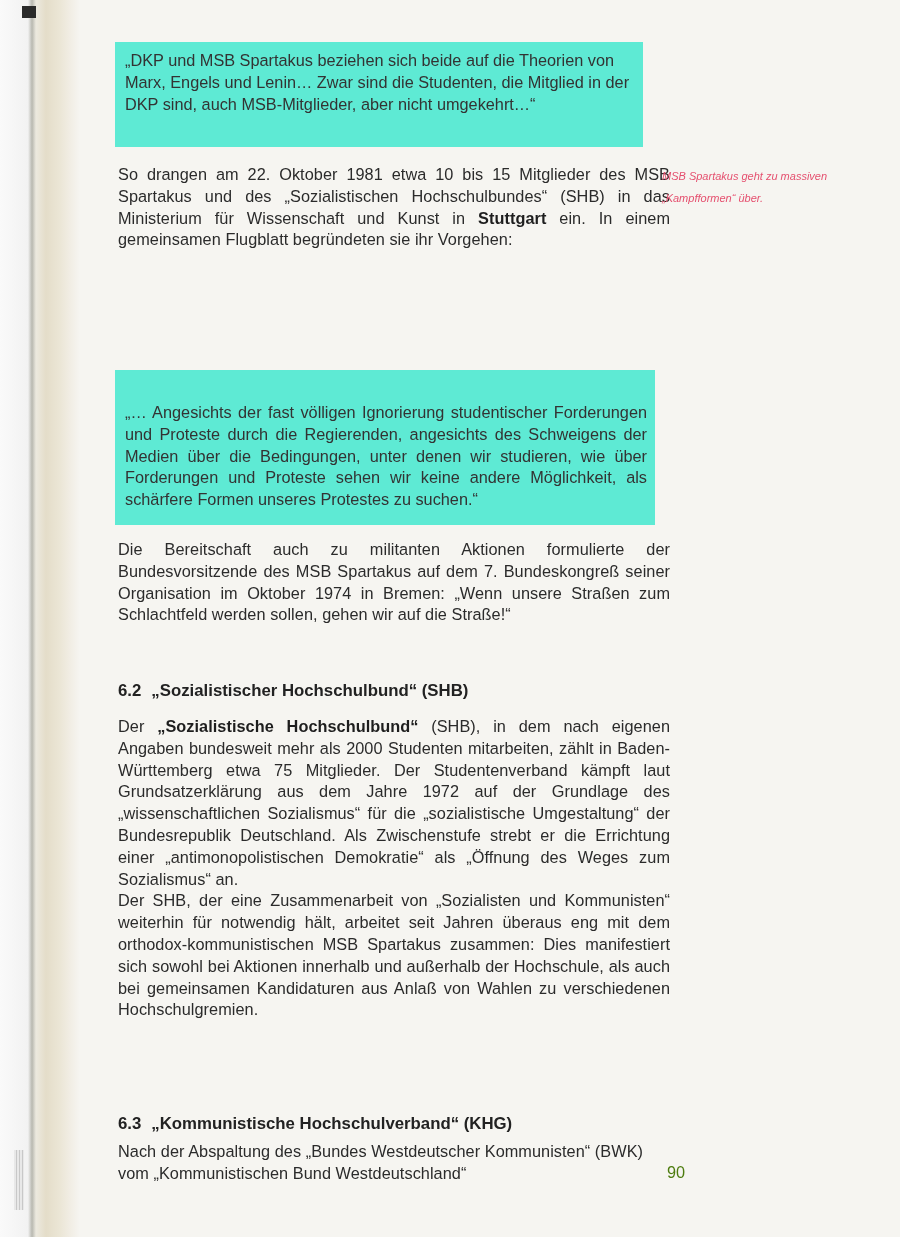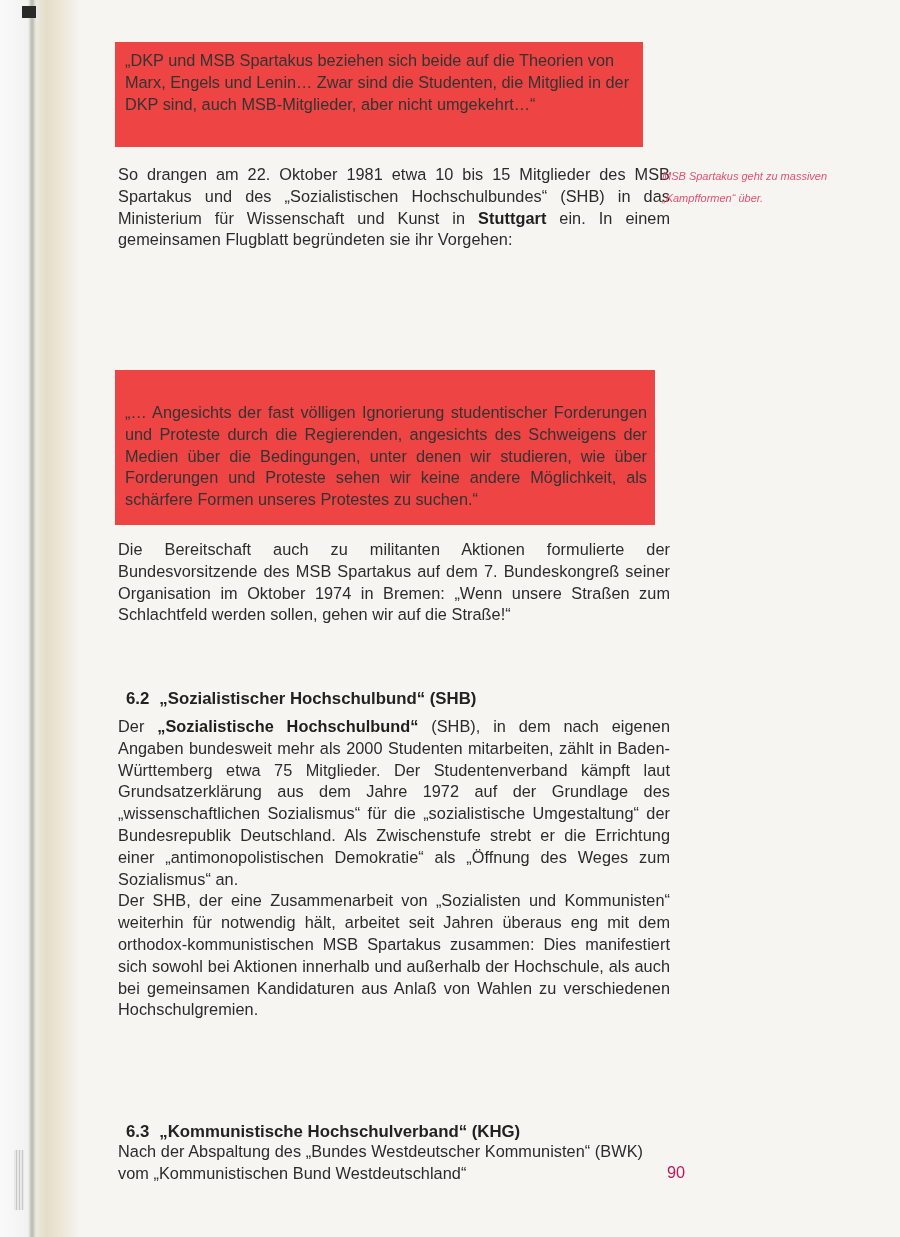--- a/index.html
+++ b/index.html
@@ -21,39 +21,39 @@
       position: absolute; left: 14px; top: 1150px; width: 10px; height: 60px;
       background: repeating-linear-gradient(90deg, #e8e8e8 0 2px, #c8c8c8 2px 3px);
     }
     .column {
       position: absolute; left: 118px; width: 552px;
       font-size: 16.3px; line-height: 21.8px; text-align: justify;
       letter-spacing: 0.05px;
     }
     .quote-box {
       position: absolute; left: 115px; width: 528px;
-      background: #ef4444;
+      background: #5eead4;
       padding: 8px 8px 8px 10px;
       font-size: 16.3px; line-height: 21.8px; color: #333;
       box-sizing: border-box;
     }
     .quote-box.q1 { top: 42px; height: 105px; text-align: left; }
     .quote-box.q2 { top: 370px; width: 540px; height: 155px; padding-top: 32px; text-align: justify; }
     .margin-note {
       position: absolute; left: 662px; top: 166px; width: 220px;
       color: #e5506f; font-style: italic; font-size: 11px; line-height: 21.8px;
     }
     h2 {
-      position: absolute; left: 118px; margin: 8px;
+      position: absolute; left: 118px; margin: 0;
       font-size: 16.8px; font-weight: bold; color: #222;
     }
     h2 .num { margin-right: 10px; }
     p { margin: 0; }
     .page-number {
-      position: absolute; left: 667px; top: 1163px; font-size: 16.3px; color: #be185d;
+      position: absolute; left: 667px; top: 1163px; font-size: 16.3px; color: #4d7c0f;
     }
     b { color: #1e1e1e; }
   </style>
 </head>
 <body>
 
 <div class="spine"></div>
 <div class="spine-mark"></div>
 <div class="spine-bottom"></div>
 

